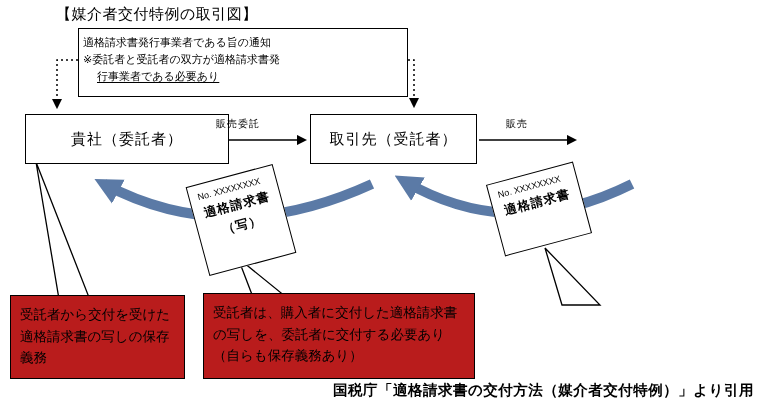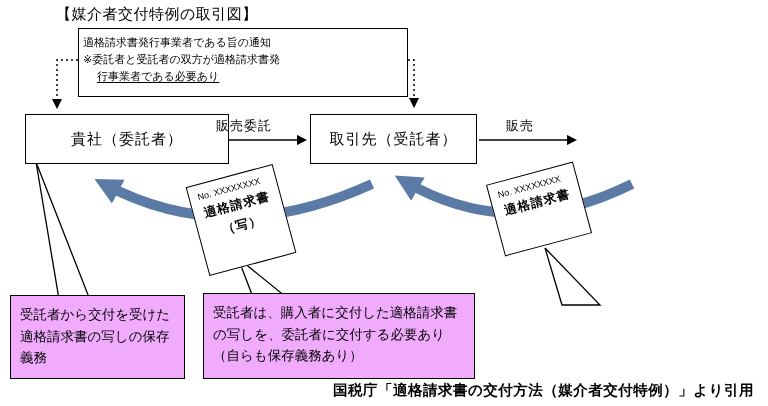--- a/index.html
+++ b/index.html
@@ -14,31 +14,31 @@
                 background:#fff; font-size:11px; line-height:1.55; padding:5px 8px 5px 4px; z-index:2; }
   .notice-box .indent { padding-left:14px; }
   .underline { text-decoration:underline; text-underline-offset:2px; }
 
   .entity { top:114px; height:50px; border:1.5px solid #000; background:#fff; display:flex;
             align-items:center; justify-content:center; font-size:15px; letter-spacing:1px; z-index:2; }
   #entity-consignor { left:25px;  width:204px; }
   #entity-trustee   { left:310px; width:167px; }
   #entity-purchaser { left:581px; width:168px; }
 
-  .flow-label { font-size:13px; z-index:2; letter-spacing:1px; }
+  .flow-label { font-size:10px; z-index:2; letter-spacing:1px; }
   #label-consignment { left:216px; top:117px; }
   #label-sale        { left:506px; top:117px; }
 
   .doc { background:#fff; border:1.5px solid #000; z-index:2; text-align:center; }
   #doc-copy     { left:196px; top:174px; width:90px; height:92px; transform:rotate(-15deg); }
   #doc-original { left:494px; top:172px; width:90px; height:74px; transform:rotate(-15deg); }
   .doc-no    { font-size:9px; text-align:left; padding:7px 0 0 8px; white-space:nowrap; }
   .doc-title { font-size:12.5px; font-weight:bold; margin-top:4px; letter-spacing:1px; }
 
-  .callout { border:1.3px solid #000; background:#f0abfc; font-size:13.5px; line-height:1.6;
+  .callout { border:1.3px solid #000; background:#b91c1c; font-size:13.5px; line-height:1.6;
              padding:8px 9px; z-index:3; word-break:break-all; }
   #callout-consignor { left:10px;  top:295px; width:175px; height:84px; }
   #callout-trustee   { left:203px; top:293px; width:272px; height:86px; }
   #callout-invoice   { left:494px; top:293px; width:257px; height:82px; }
 
   .citation { right:14px; top:381px; font-size:14.5px; font-weight:bold; letter-spacing:0.5px; z-index:2; }
 
   svg.connectors { position:absolute; left:0; top:0; z-index:1; }
 </style>
 </head>

